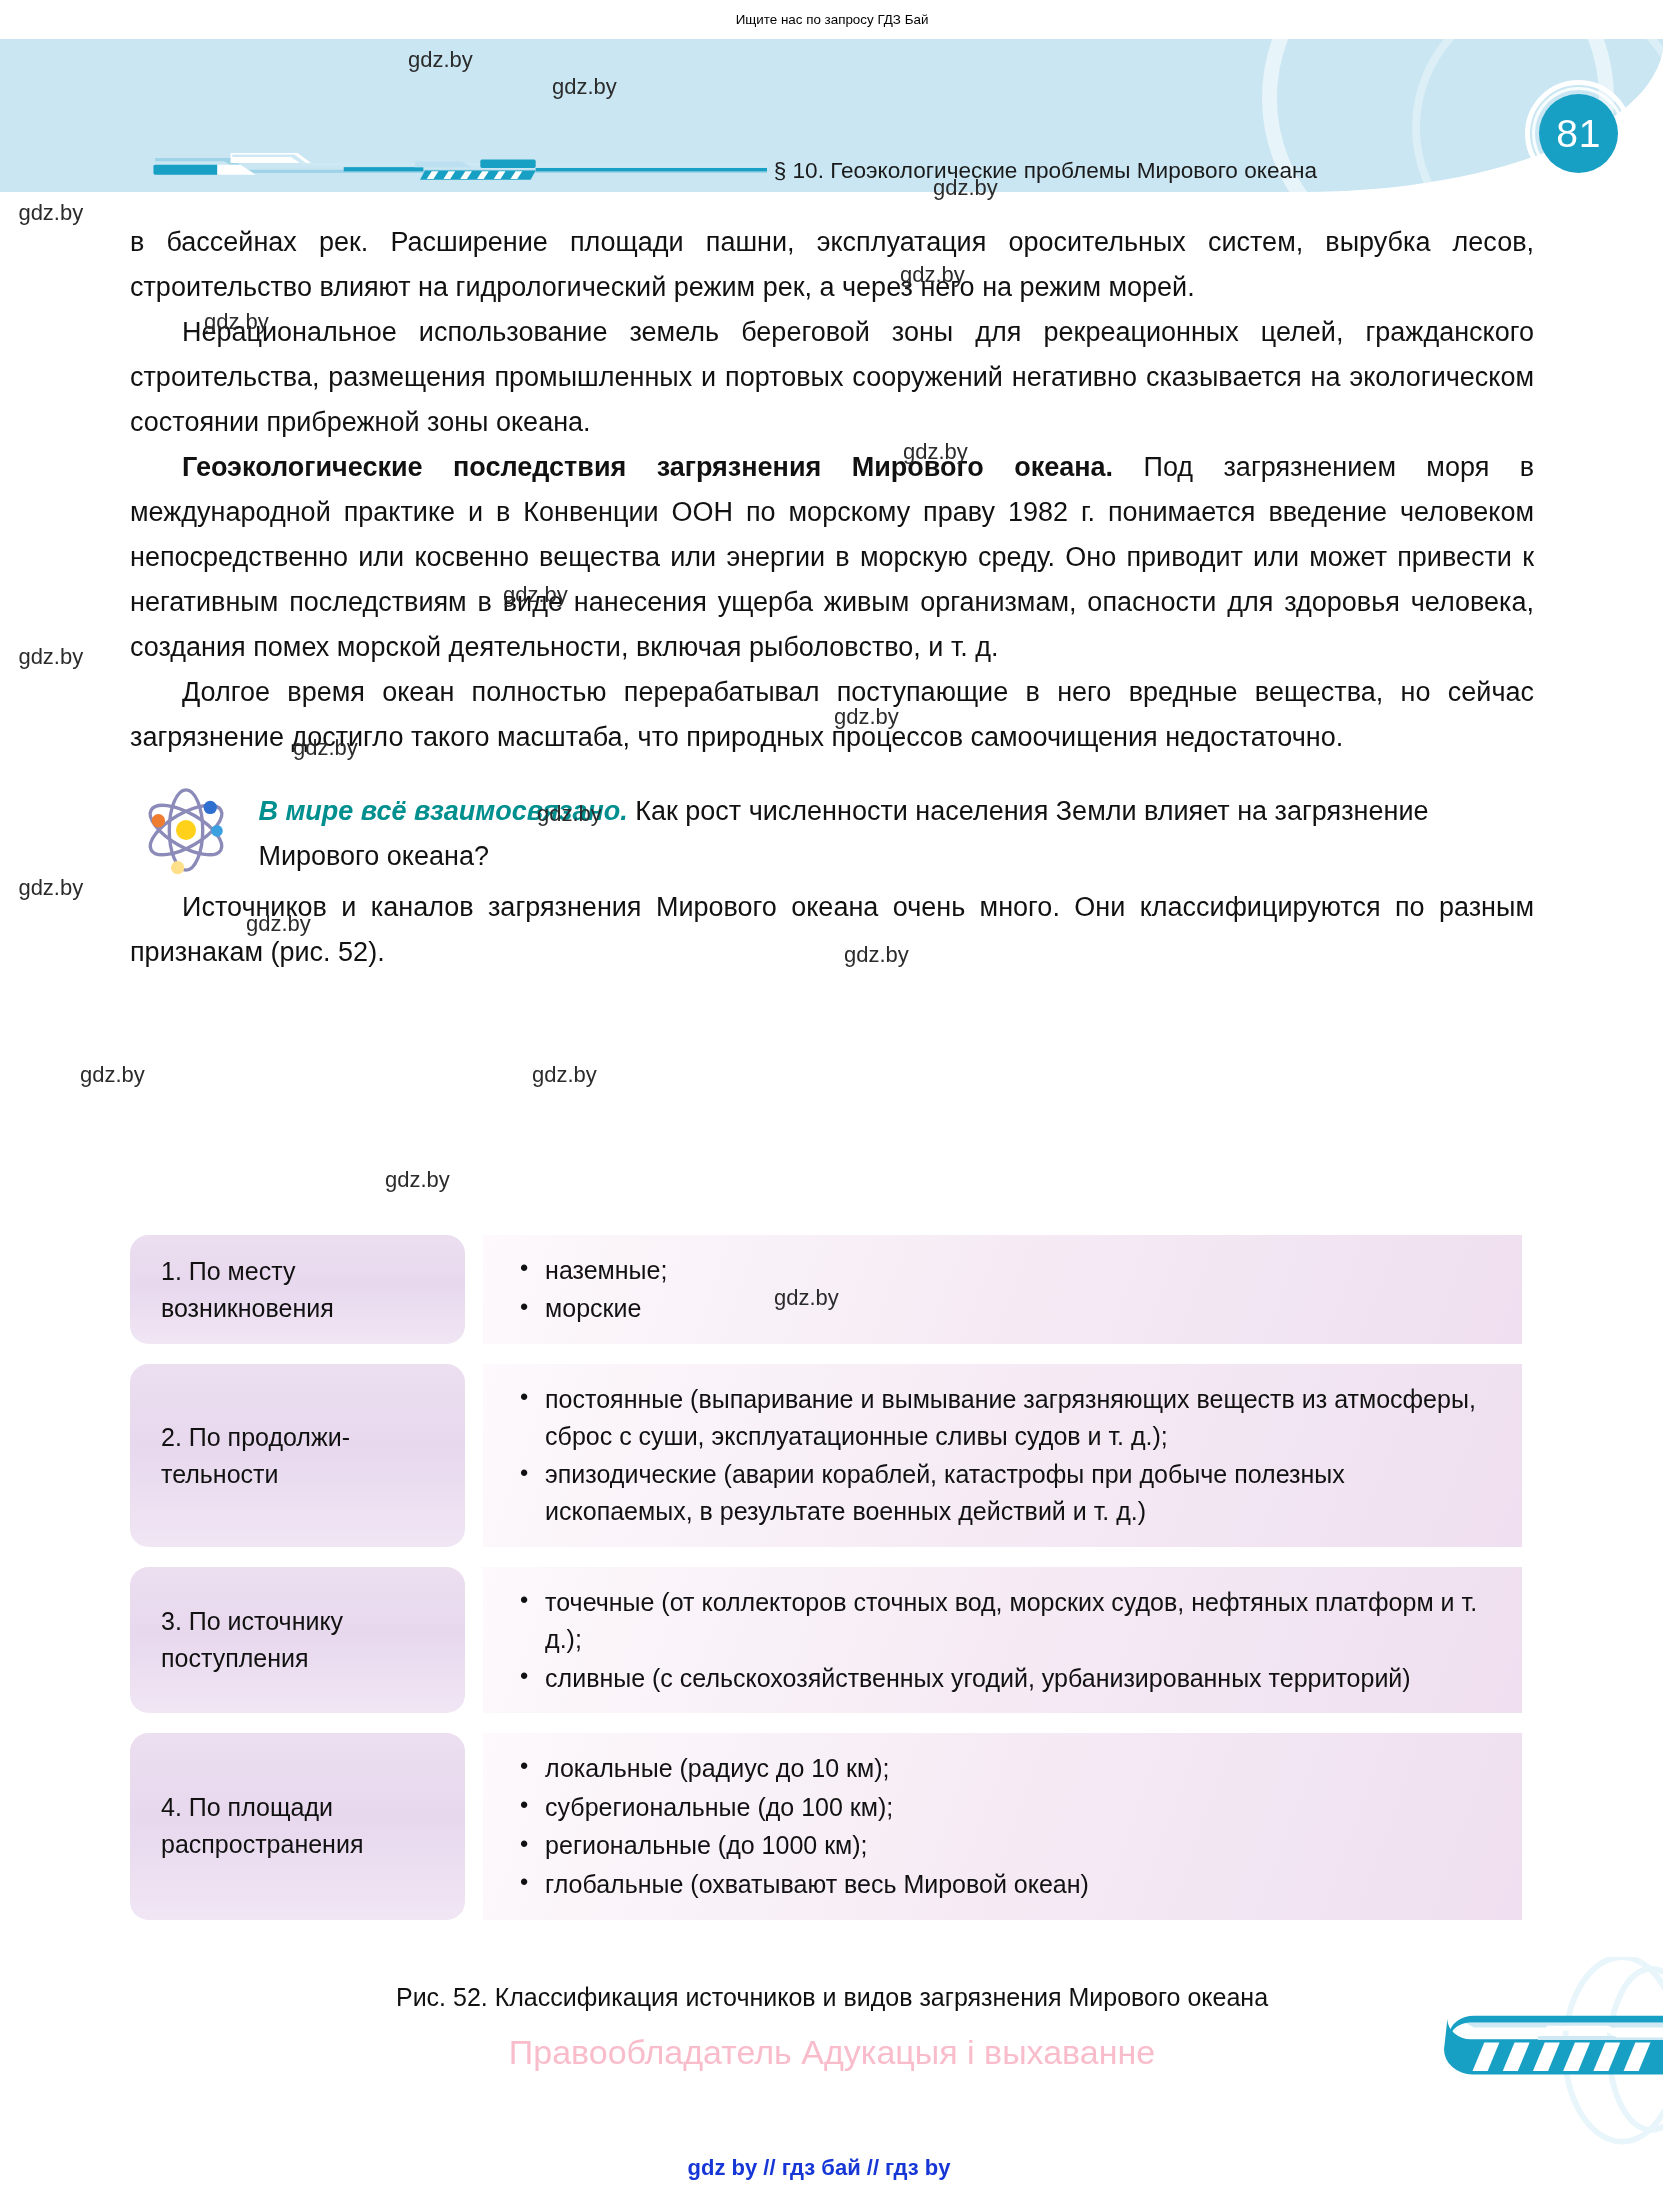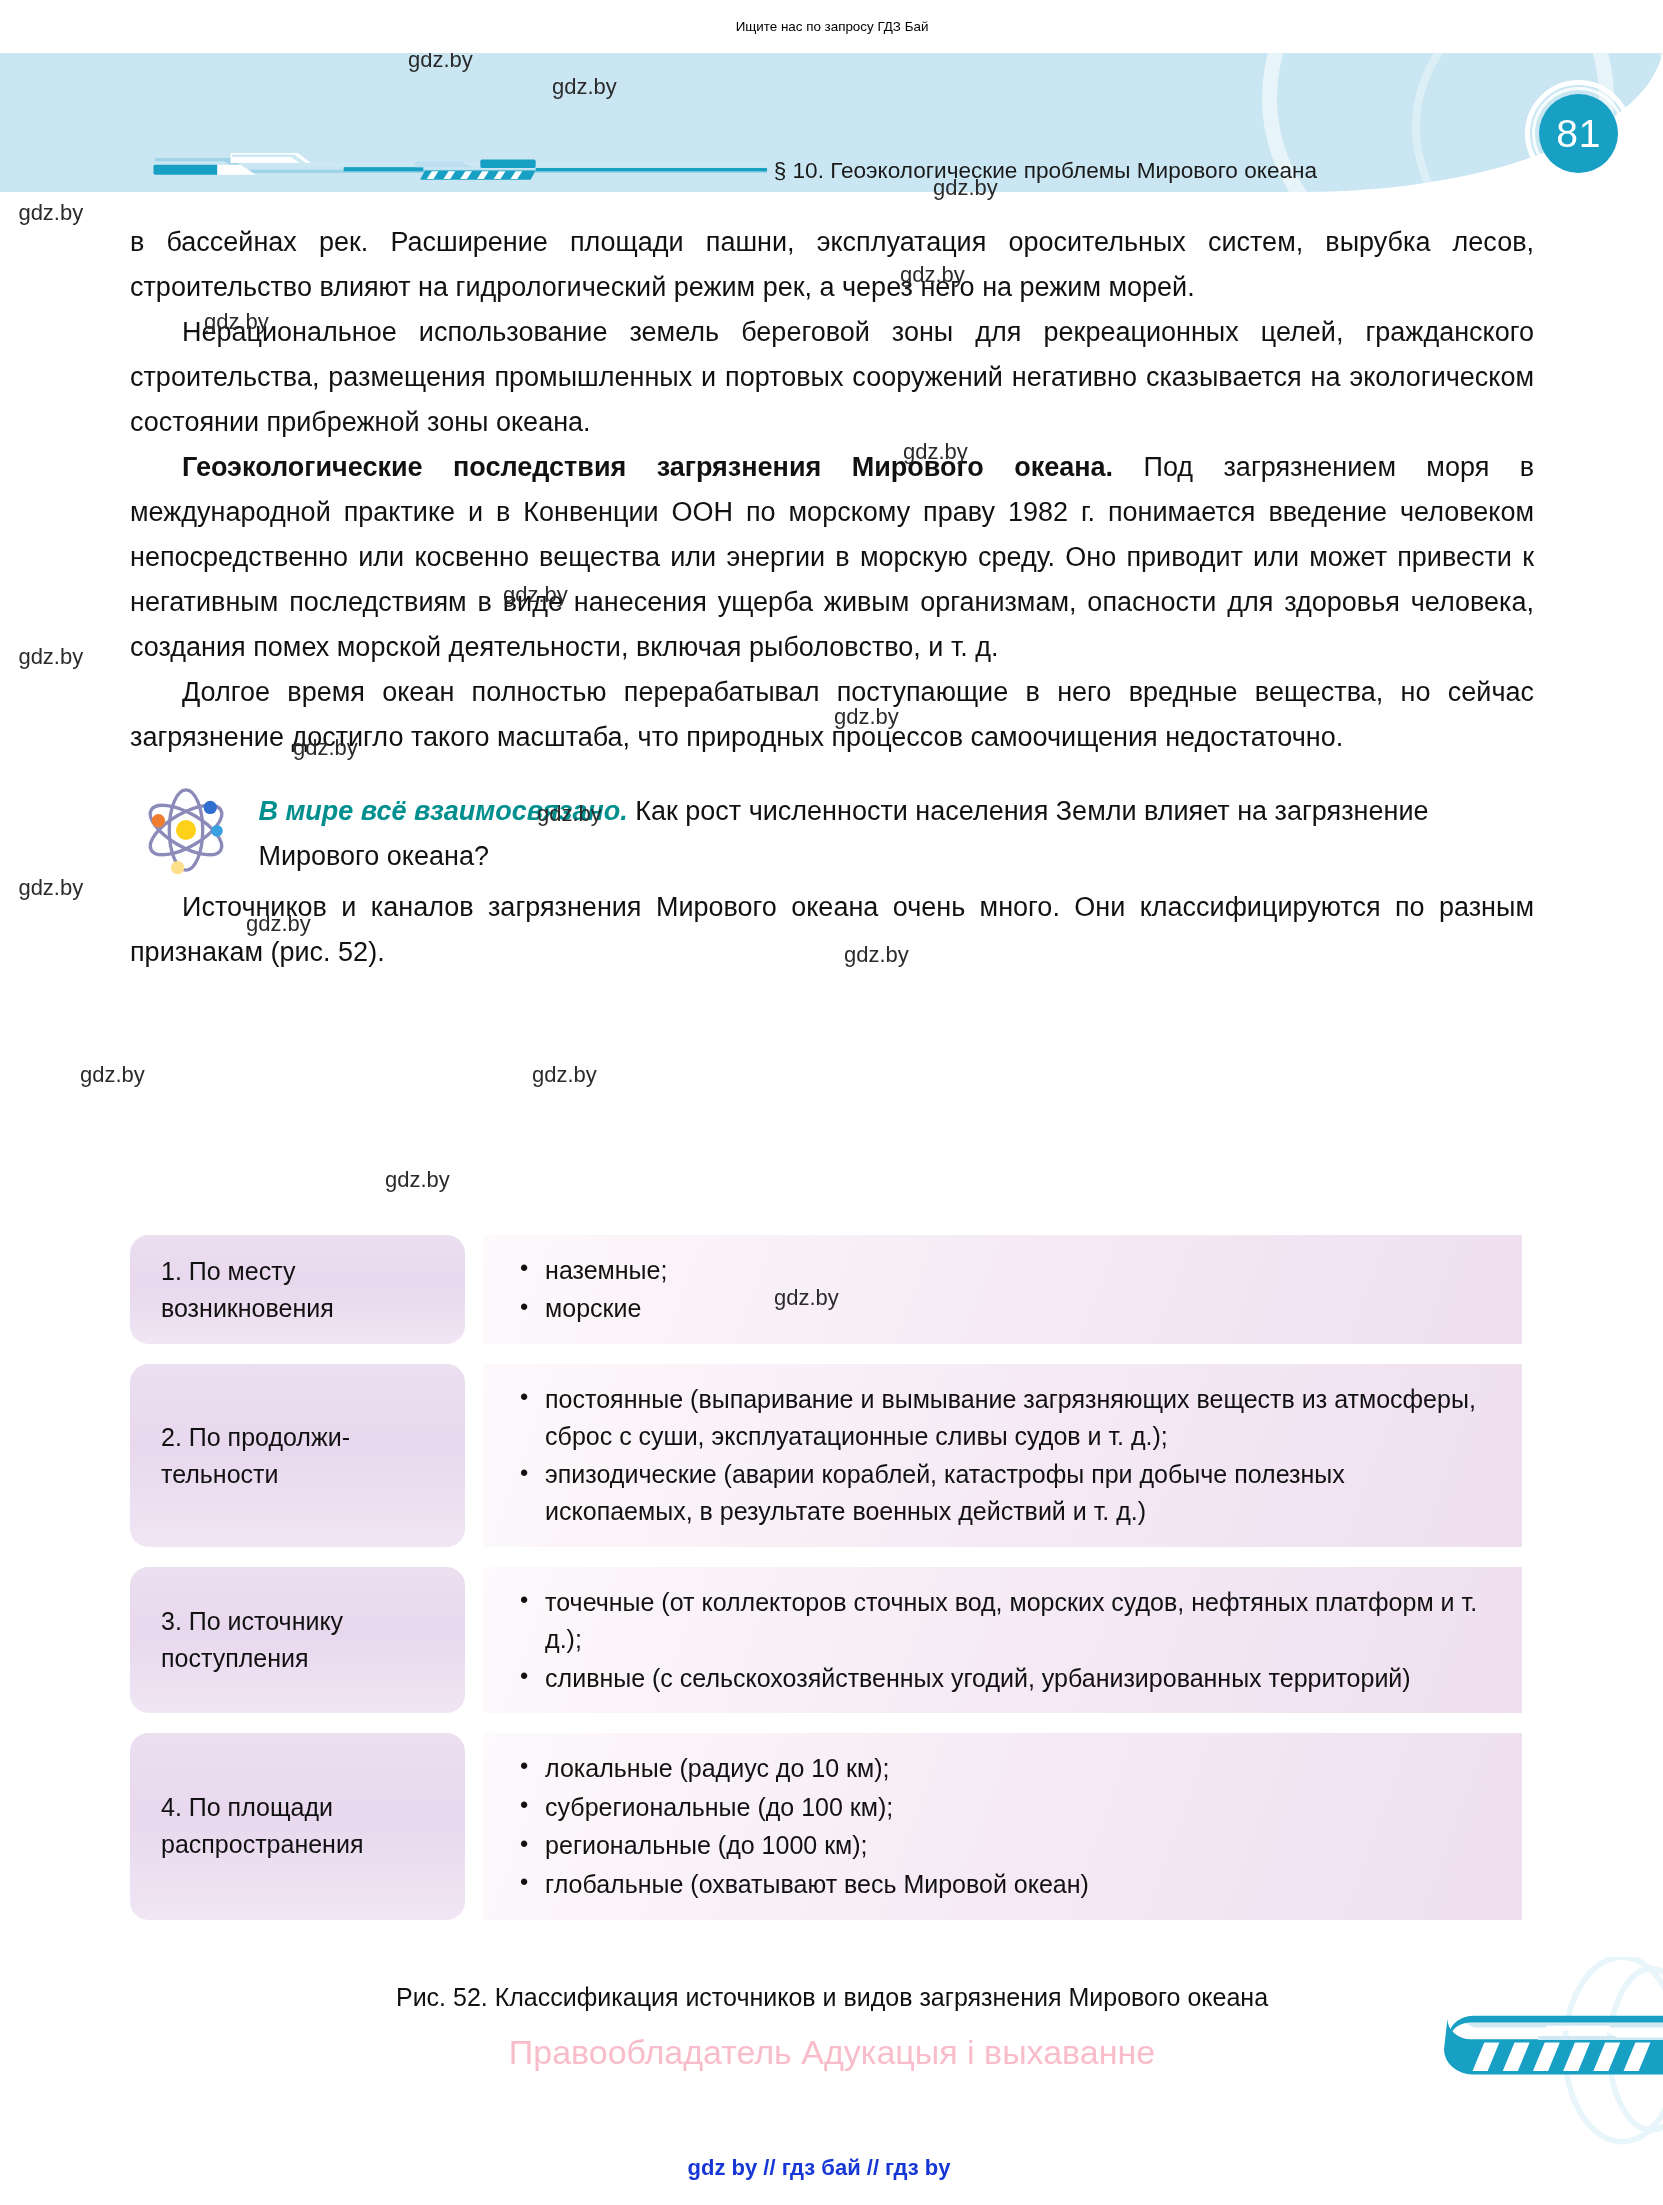--- a/index.html
+++ b/index.html
@@ -7,21 +7,21 @@
   body {
     width:1664px; height:2205px;
     background:#ffffff;
     font-family:"Liberation Sans", sans-serif;
     position:relative;
     overflow:hidden;
   }
 
   
   .top-banner{
-    position:absolute; top:0; left:0; width:1664px; height:53px;
+    position:absolute; top:0; left:0; width:1664px; height:39px;
     display:flex; align-items:center; justify-content:center;
     background:#ffffff; z-index:40;
   }
 
   
   .header-band{
     position:absolute; top:39px; left:0; width:1664px; height:153px;
     background:#c9e6f2;
     border-bottom-right-radius:361px 153px;
     overflow:hidden;

